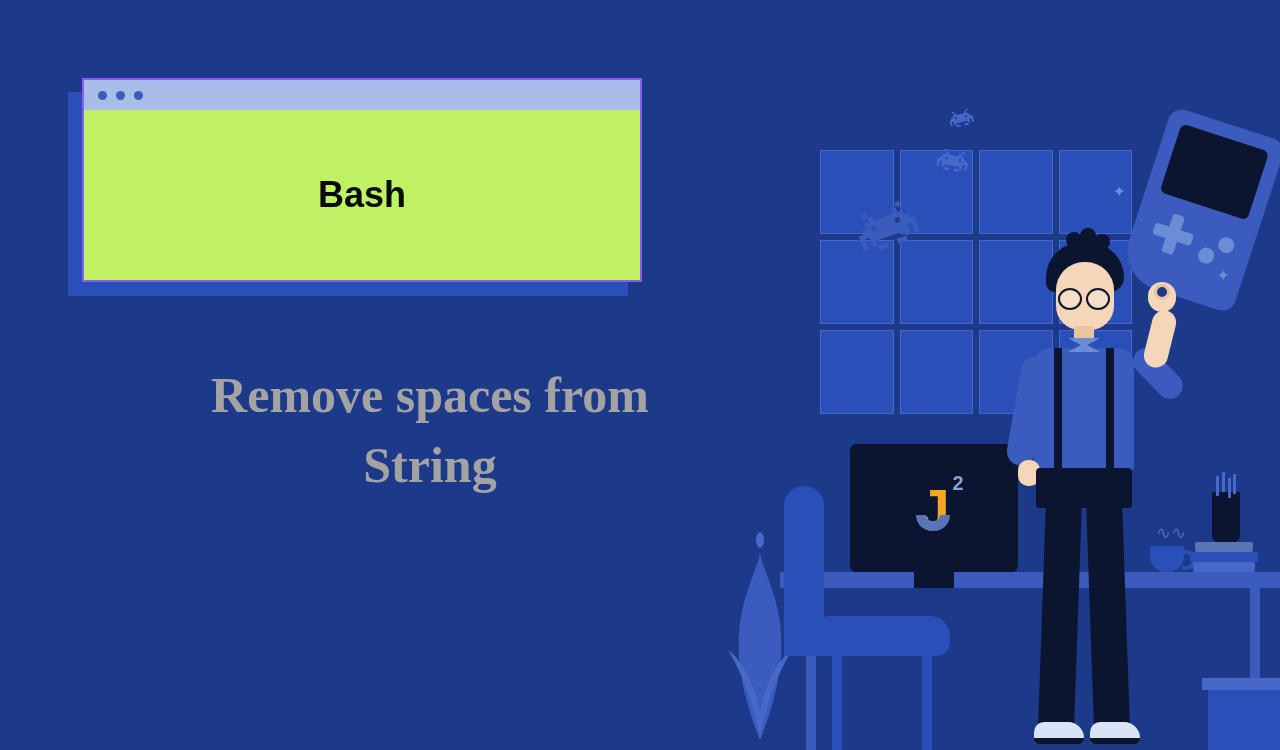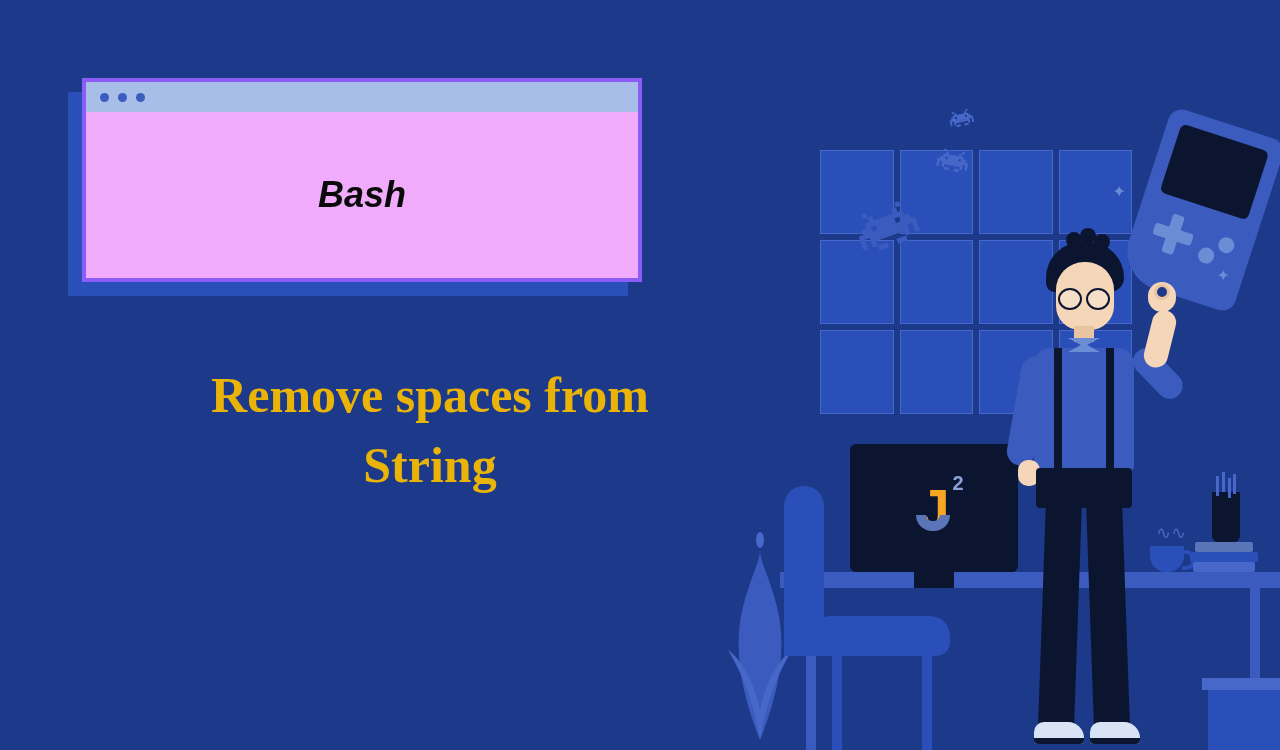--- a/index.html
+++ b/index.html
@@ -18,23 +18,22 @@
   width: 560px;
   height: 204px;
   background: #2a4fb8;
 }
 .window {
   position: absolute;
   left: 82px;
   top: 78px;
   width: 560px;
   height: 204px;
-  background: #f0abfc;
-  border: 4px solid #8b5cf6;
-  font-style: italic;
+  background: #bef264;
+  border: 2px solid #8b5cf6;
 }
 .titlebar {
   height: 30px;
   background: #a8bde8;
   display: flex;
   align-items: center;
   padding-left: 14px;
   gap: 9px;
 }
 .dot {
@@ -52,21 +51,21 @@
 .window-text {
   font-size: 36px;
   font-weight: bold;
   color: #0a0a0a;
 }
 .subtitle {
   position: absolute;
   left: 140px;
   top: 360px;
   width: 580px;
-  color: #eab308;
+  color: #a3a3a3;
   font-family: 'Comic Sans MS', cursive;
   font-size: 50px;
   font-weight: bold;
   text-align: center;
   line-height: 1.4;
 }
 .scene {
   position: absolute;
   right: 0;
   bottom: 0;

